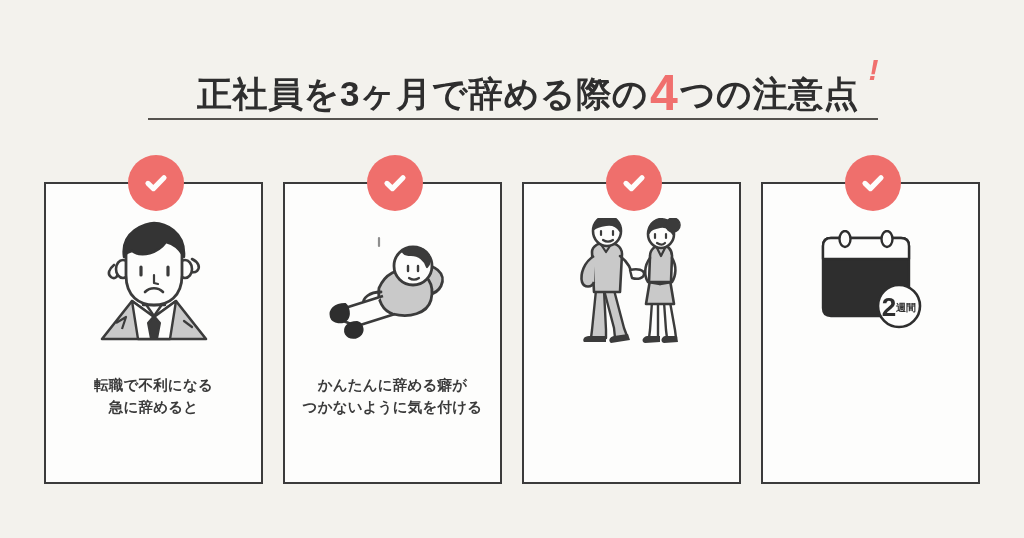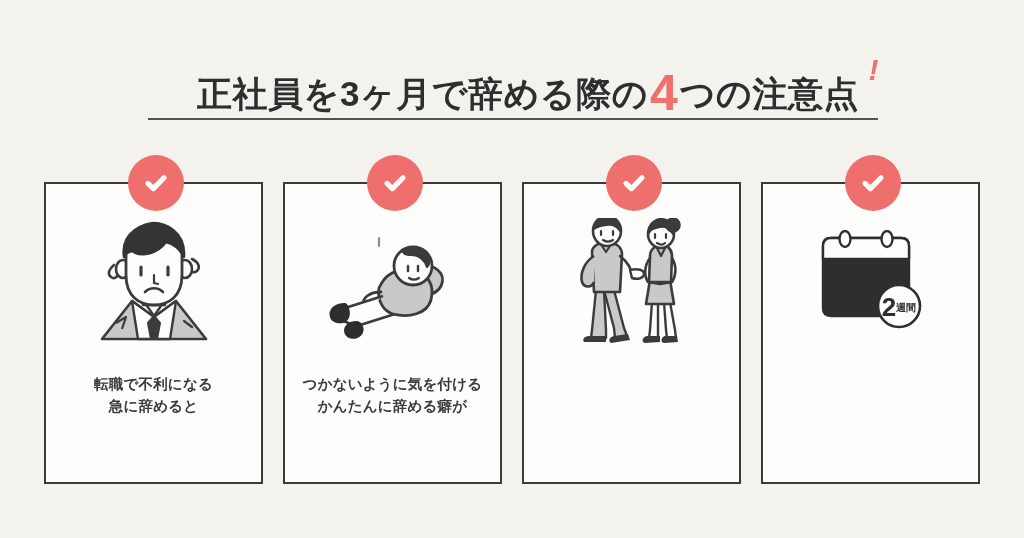--- a/index.html
+++ b/index.html
@@ -123,21 +123,20 @@
 
   
   .caption {
     font-size: 14.5px;
     font-weight: bold;
     color: #3a3a3a;
     line-height: 1.55;
     text-align: center;
     letter-spacing: 0.2px;
     padding: 0 10px;
-    font-family: Liberation Mono, monospace;
   }
   .caption .line {
     display: block;
     white-space: nowrap;
   }
 </style>
 </head>
 <body>
 
 <div class="canvas">
@@ -224,22 +223,22 @@
 
           <path d="M60 74 L22 86 C16 88 14 94 18 98 L28 102" fill="#fdfdfc" stroke="#3b3b3b" stroke-width="2.8" stroke-linejoin="round"></path>
           <path d="M72 92 L34 104 C28 106 26 112 31 115" fill="#fdfdfc" stroke="#3b3b3b" stroke-width="2.8" stroke-linejoin="round"></path>
 
           <path d="M22 82 C12 82 6 88 8 95 C10 101 20 102 24 97 C27 93 26 85 22 82 Z" fill="#2e2e2e" stroke="#2e2e2e" stroke-width="2.2" stroke-linejoin="round"></path>
           <path d="M34 100 C25 100 20 106 23 112 C26 117 34 117 38 112 C41 108 39 101 34 100 Z" fill="#2e2e2e" stroke="#2e2e2e" stroke-width="2.2" stroke-linejoin="round"></path>
         </svg>
       </div>
 
       <div class="caption">
+        <span class="line">かんたんに辞める癖が</span>
         <span class="line">つかないように気を付ける</span>
-        <span class="line">かんたんに辞める癖が</span>
       </div>
     </div>
 
     <div class="card">
       <div class="check-badge">
         <svg width="30" height="30" viewBox="0 0 30 30" aria-hidden="true">
           <path d="M7 15.4 L12.4 20.6 L23 9.8" fill="none" stroke="#fdfdfc" stroke-width="5.2" stroke-linecap="round" stroke-linejoin="round"></path>
         </svg>
       </div>
 

